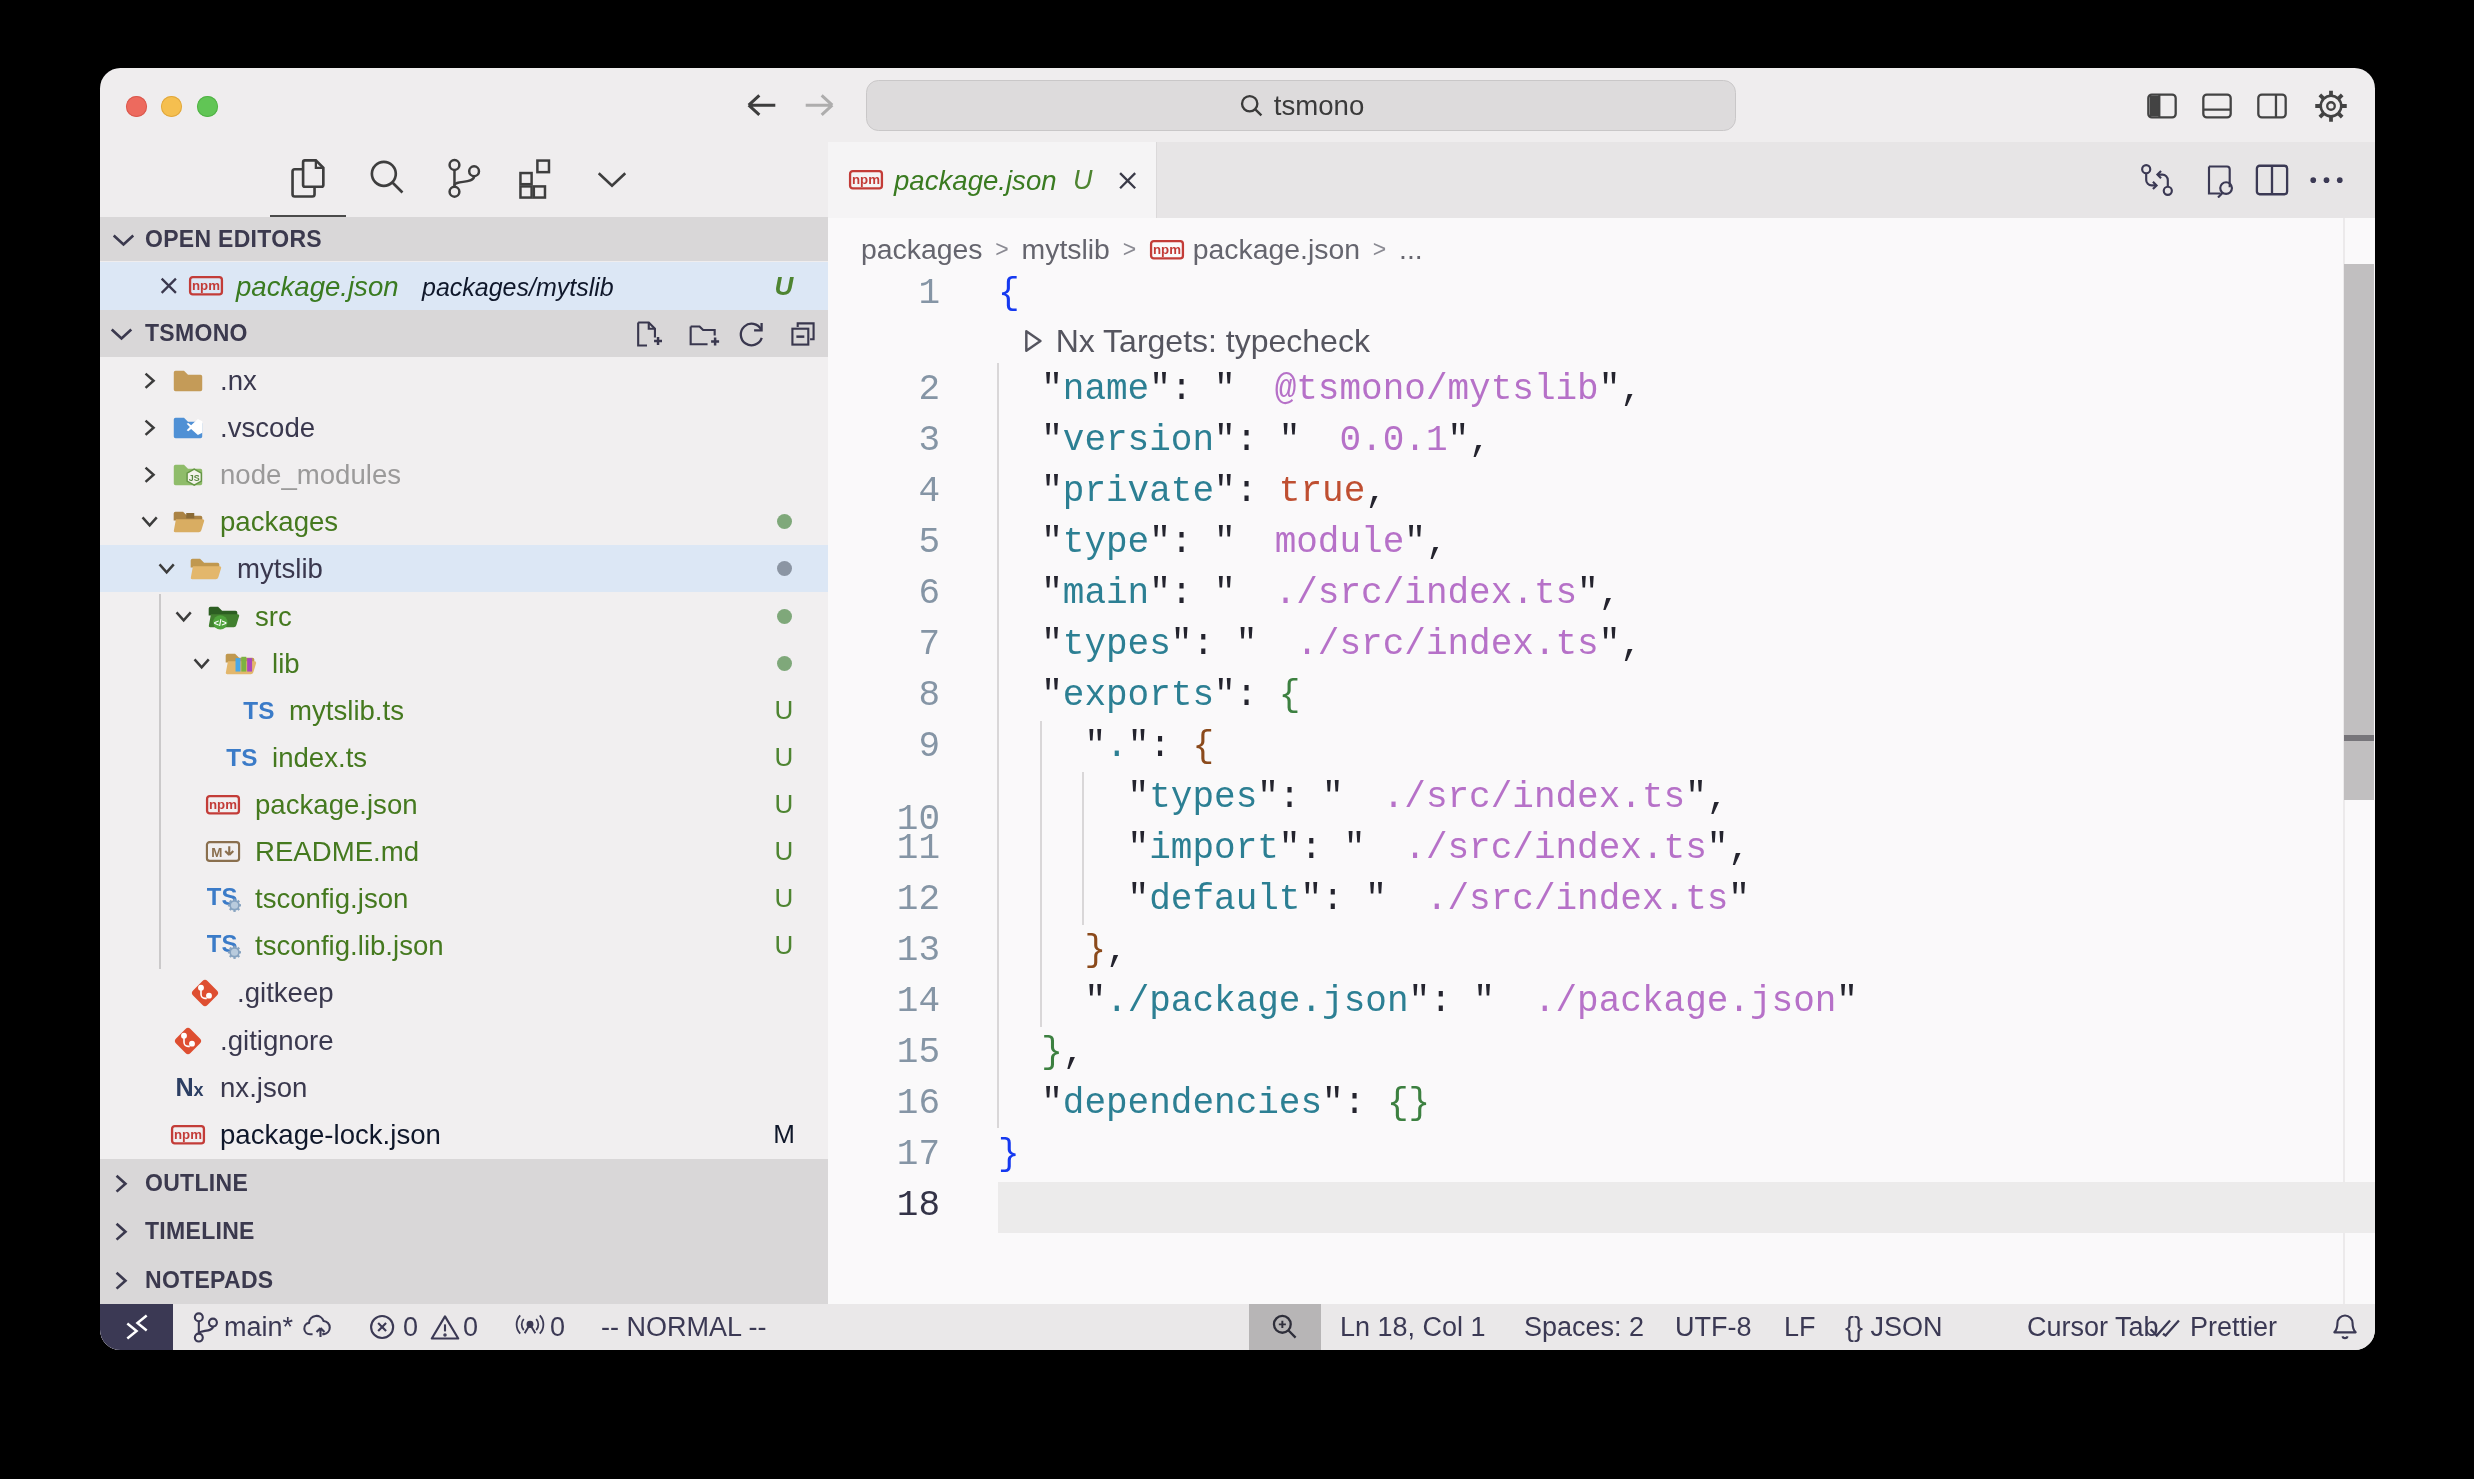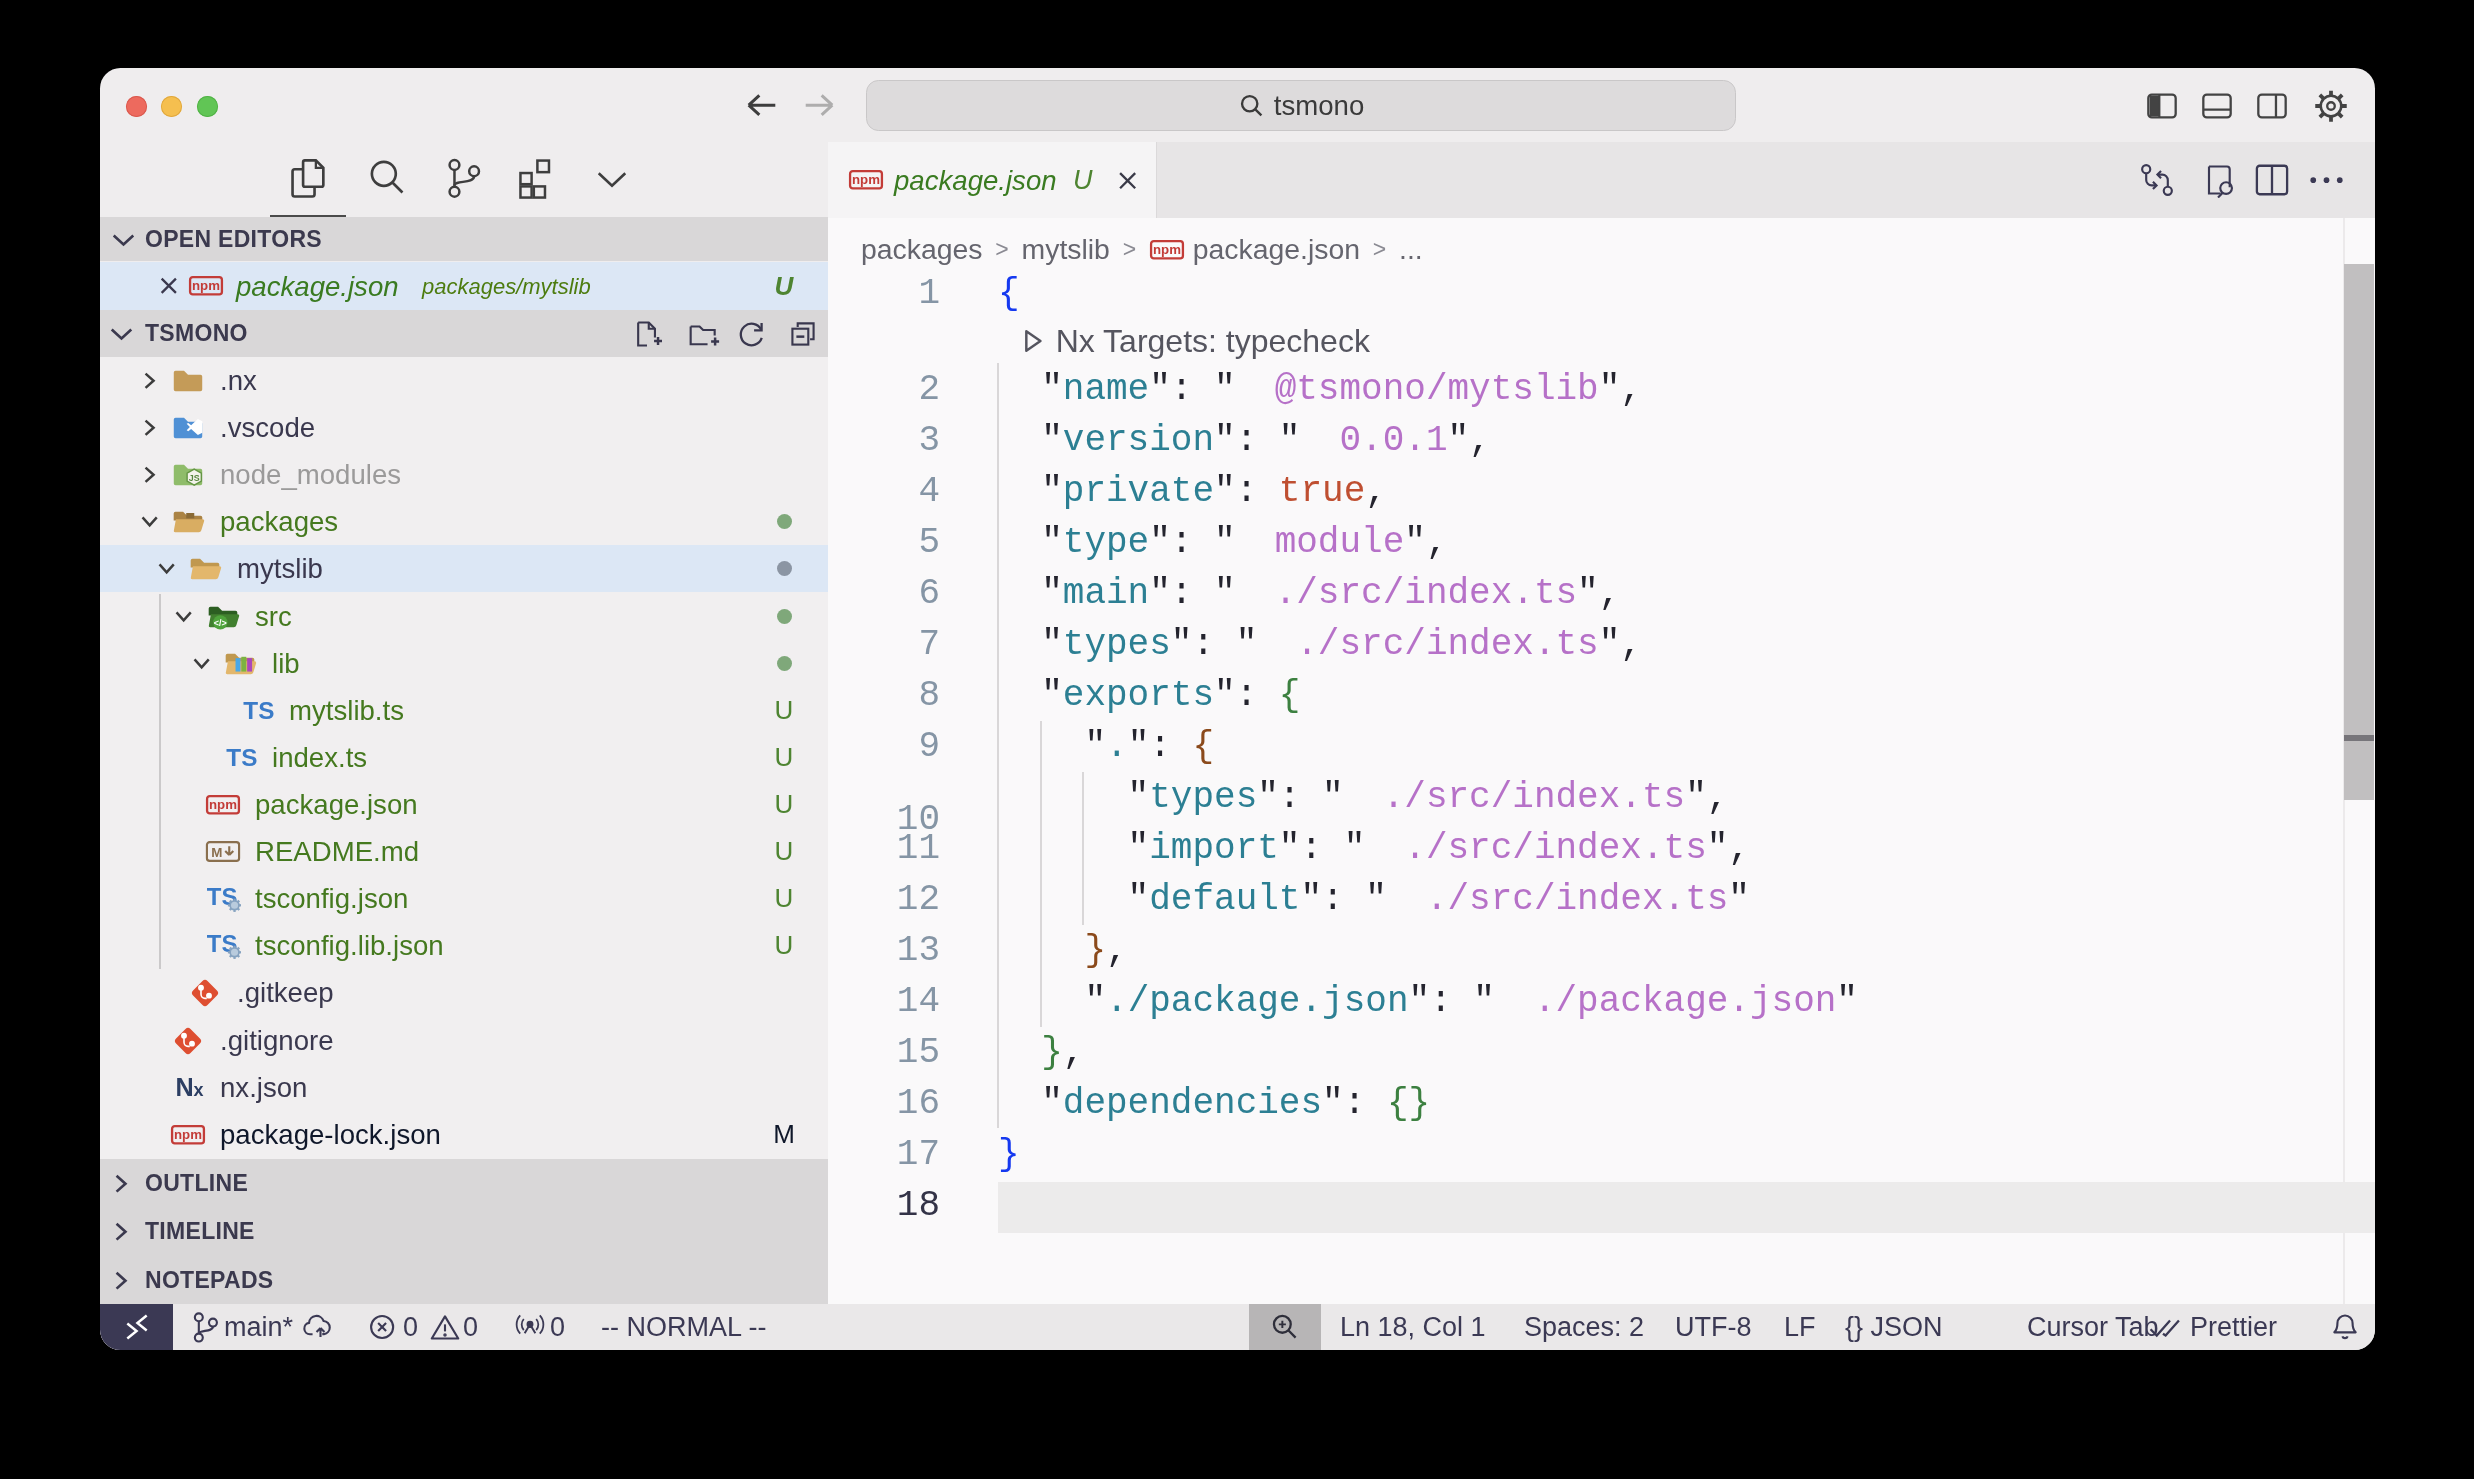--- a/index.html
+++ b/index.html
@@ -165,21 +165,21 @@
           <path d="M3 3 L19 19 M19 3 L3 19" stroke="#3b394e" stroke-width="2.6"></path>
         </svg>
       </div>
     <div class="abs" style="left:88px; top:12.4px;">
         <svg width="36" height="23" viewBox="0 0 40 26">
           <rect x="2" y="3.5" width="36" height="19.5" rx="3" stroke="#c33c38" stroke-width="2.6" fill="none"></rect>
           <text x="20" y="18.5" font-size="15" font-weight="bold" fill="#c33c38" text-anchor="middle" font-family="Liberation Sans, sans-serif">npm</text>
         </svg>
       </div>
     <span class="abs" style="left:136px; top:0; line-height:49px; font-style:italic; font-size:27.6px; color:#3a7b21;">package.json</span>
-    <span class="abs" style="left:322px; top:0; line-height:50px; font-style:italic; font-size:22px; color:#4d7c0f;">packages/mytslib</span>
+    <span class="abs" style="left:322px; top:0; line-height:50px; font-style:italic; font-size:25px; color:#0f172a;">packages/mytslib</span>
     <span class="abs" style="left:669px; width:30px; text-align:center; top:0; line-height:49px; font-style:italic; font-size:26px; color:#4e8431; font-weight:bold;">U</span>
   </div>
   <div class="sideband" style="top:242px; height:47px;">
     <div class="abs" style="left:9px; top:16px;">
         <svg width="25" height="16" viewBox="0 0 28 18">
           <polyline points="3,4 14,14 25,4" stroke="#3b394e" stroke-width="3" fill="none"></polyline>
         </svg>
       </div>
     <div class="abs bandlabel" style="left:45px; top:0; line-height:47px;">TSMONO</div>
     <div class="abs" style="left:532px; top:9px;">

